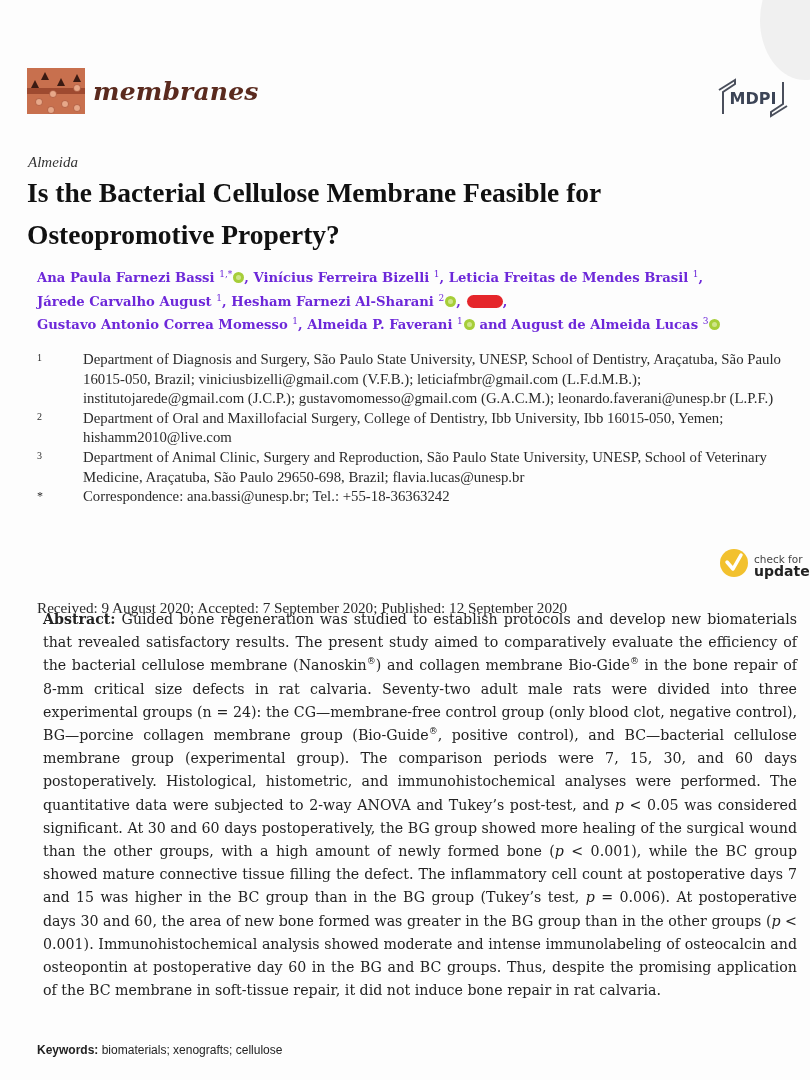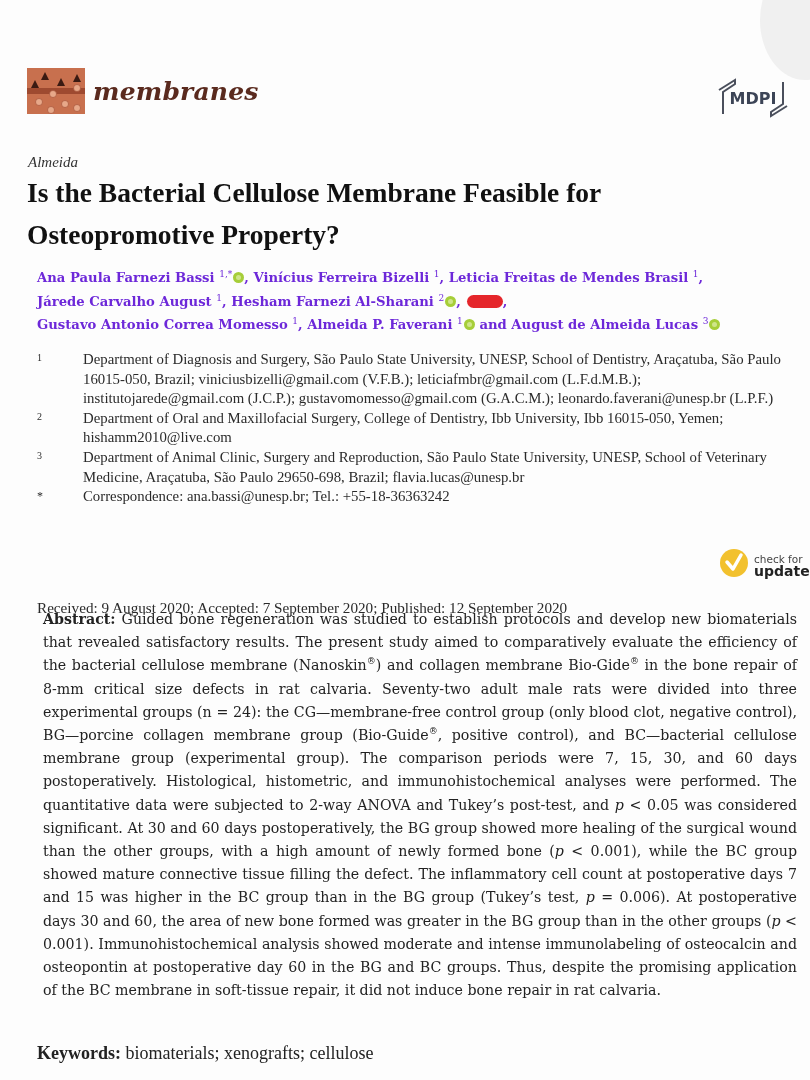--- a/index.html
+++ b/index.html
@@ -54,21 +54,21 @@
     .check-text b { color: #222; font-size: 14px; }
     .abstract {
       position: absolute; left: 37px; top: 602px; width: 754px;
       font-family: "DejaVu Serif", serif; font-size: 14.2px; line-height: 23.2px; color: #222;
       text-align: justify; margin: 6px;
     }
     .abstract b, .keywords b { font-weight: bold; }
     .abstract sup { font-size: 9px; line-height: 0; vertical-align: 6px; }
     .keywords {
       position: absolute; left: 37px; top: 1043px;
-      font-family: Liberation Serif, serif; font-size: 18px; color: #222;
+      font-family: Liberation Sans, sans-serif; font-size: 12px; color: #222;
     }
   </style>
 </head>
 <body>
 
 <div class="corner-shade"></div>
 
 <div class="journal-header">
   <svg class="journal-logo" viewBox="0 0 58 46">
     <rect x="0" y="0" width="58" height="46" fill="#c8704e"></rect>

